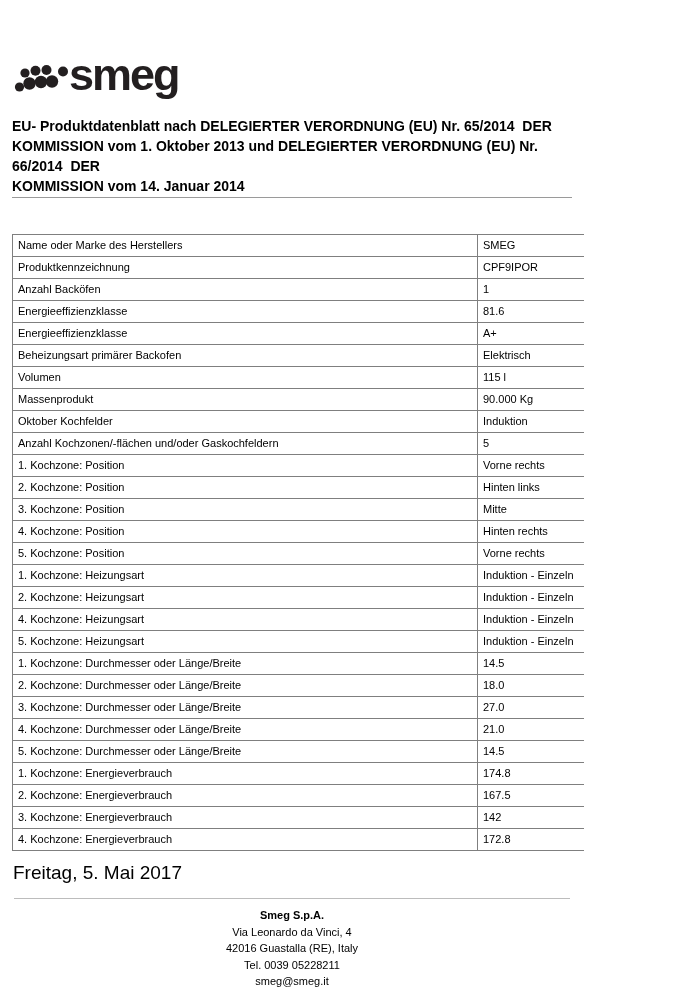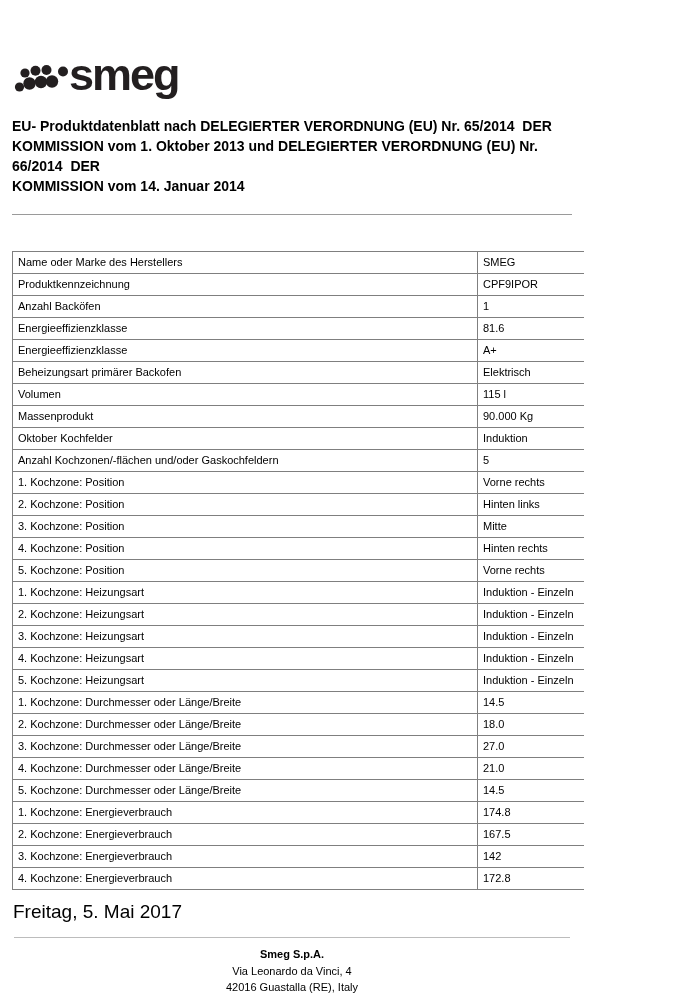--- a/index.html
+++ b/index.html
@@ -19,21 +19,21 @@
   }
   
   .logo-row {
     margin: 18px 0 0 13px;
     height: 50px;
   }
   .logo-svg { display: block; }
   
   .heading {
     margin: 17px 12px 0 12px;
-    padding-bottom: 18px;
+    padding-bottom: 1px;
     border-bottom: 1px solid #9a9a9a;
     font-weight: bold;
     font-size: 14px;
     line-height: 20px;
   }
   .heading-line { white-space: pre-wrap; }
   
   table.spec {
     border-collapse: collapse;
     table-layout: fixed;
@@ -182,24 +182,20 @@
     <tr>
       <td class="cell-label">1. Kochzone: Heizungsart</td>
       <td class="cell-value">Induktion - Einzeln</td>
     </tr>
 
     <tr>
       <td class="cell-label">2. Kochzone: Heizungsart</td>
       <td class="cell-value">Induktion - Einzeln</td>
     </tr>
 
-    <tr>
-      <td class="cell-label">3. Kochzone: Heizungsart</td>
-      <td class="cell-value">Induktion - Einzeln</td>
-    </tr>
 
     <tr>
       <td class="cell-label">4. Kochzone: Heizungsart</td>
       <td class="cell-value">Induktion - Einzeln</td>
     </tr>
 
     <tr>
       <td class="cell-label">5. Kochzone: Heizungsart</td>
       <td class="cell-value">Induktion - Einzeln</td>
     </tr>

